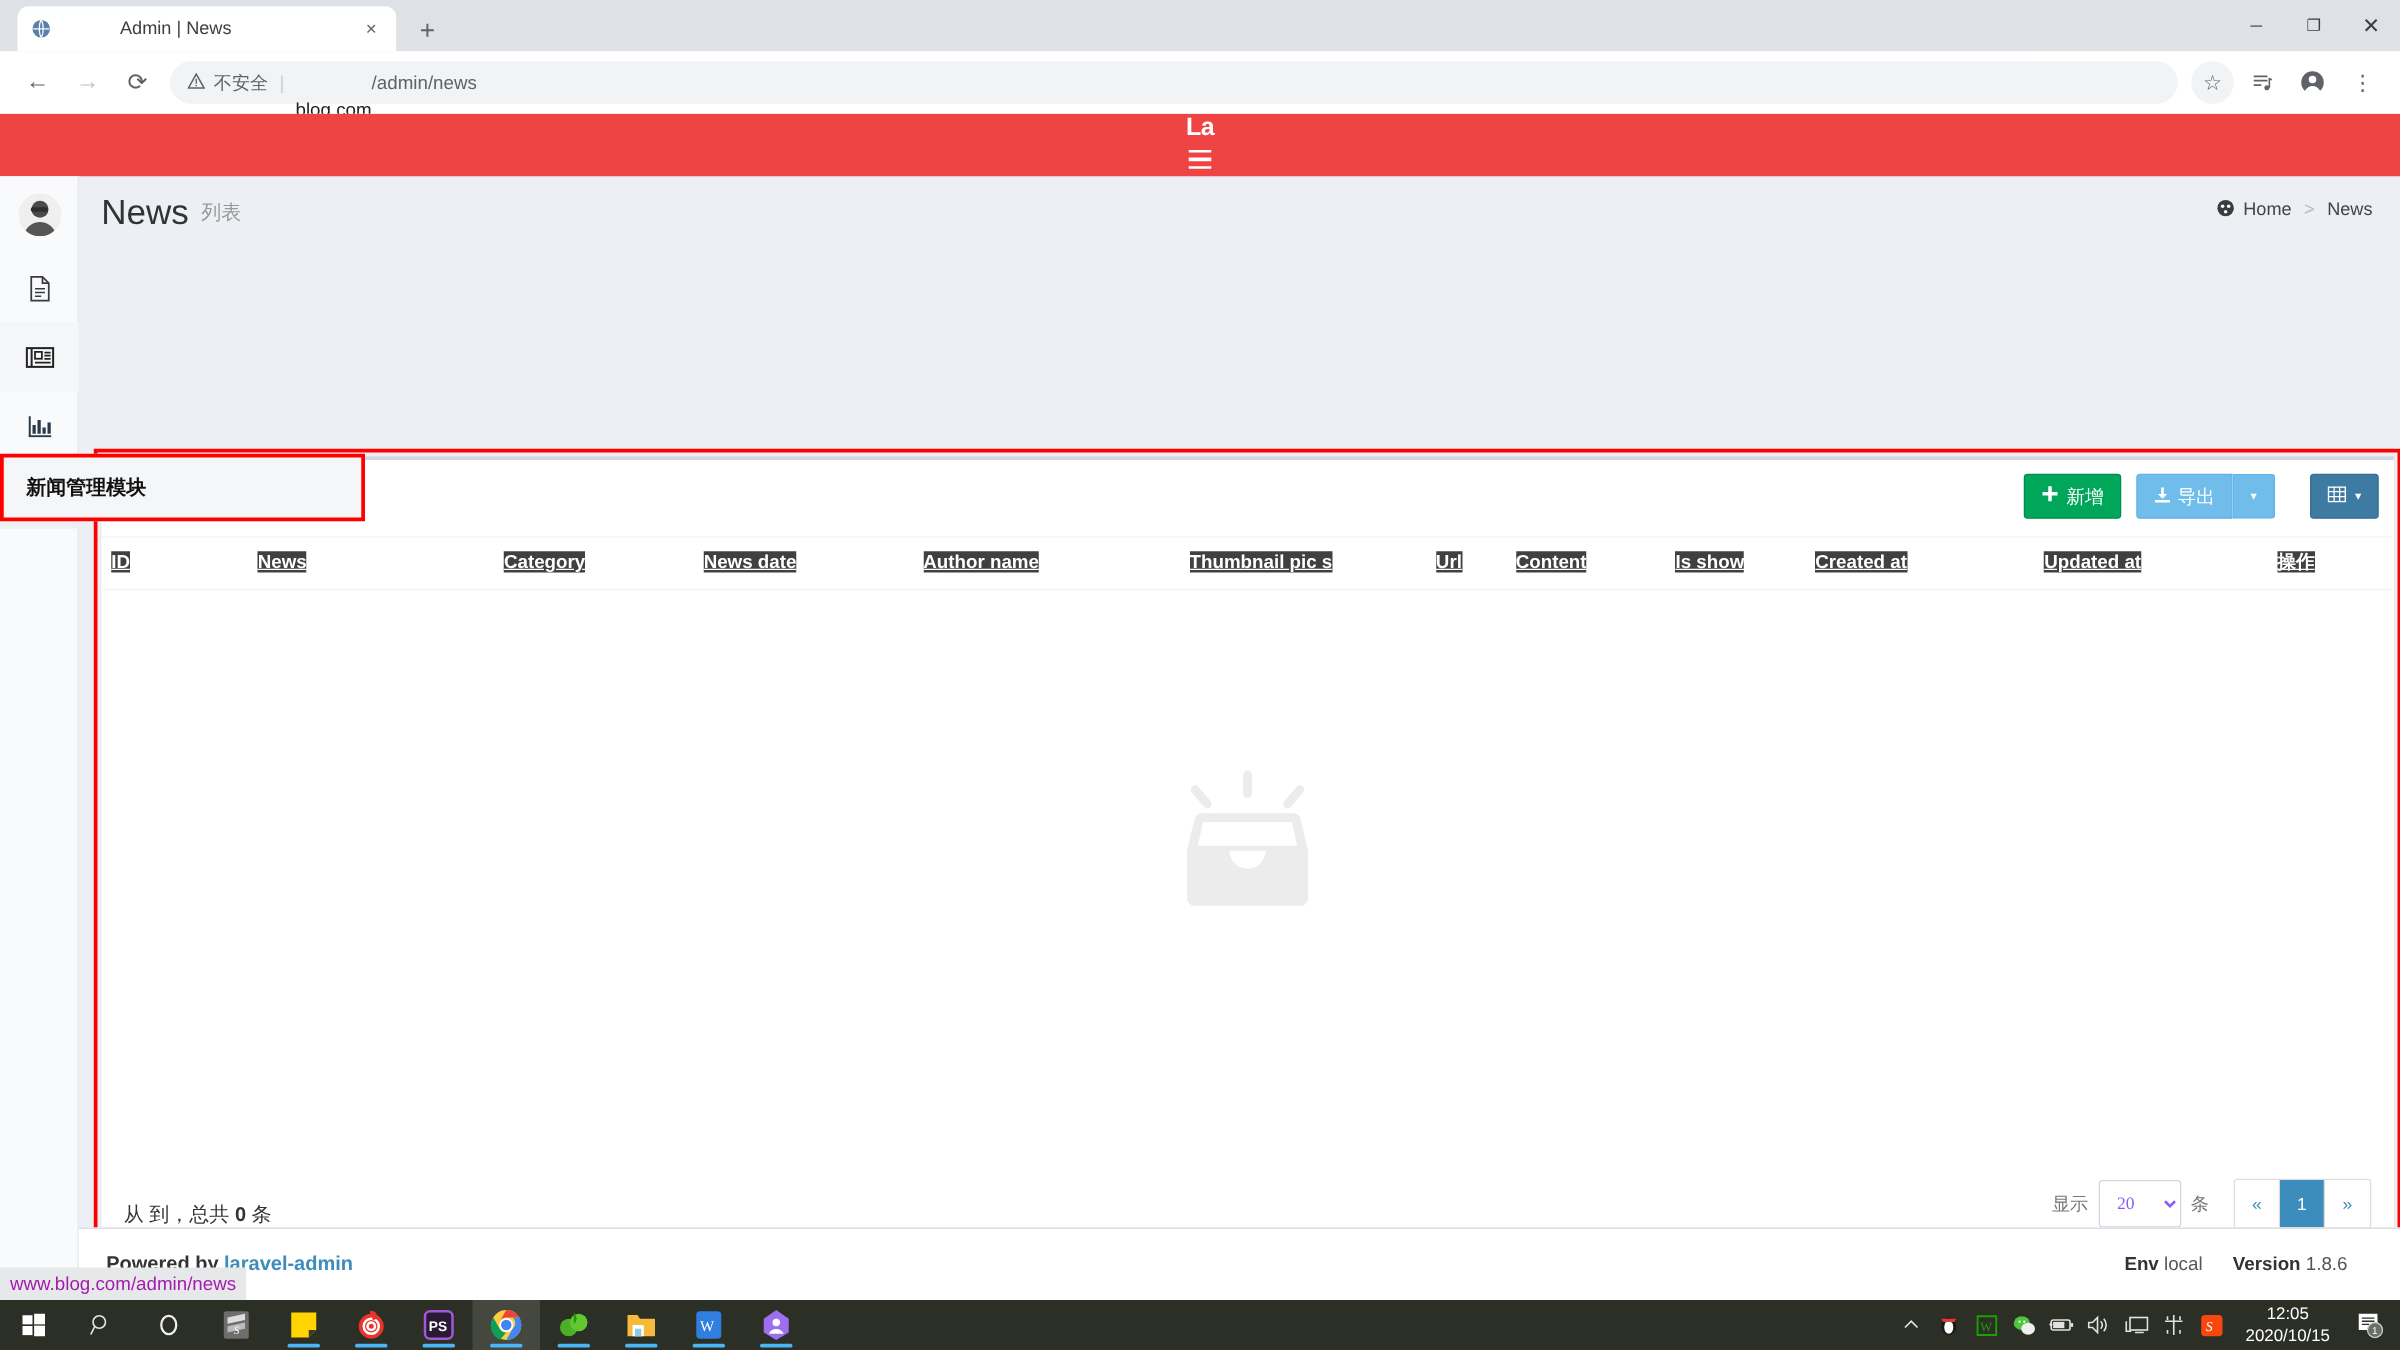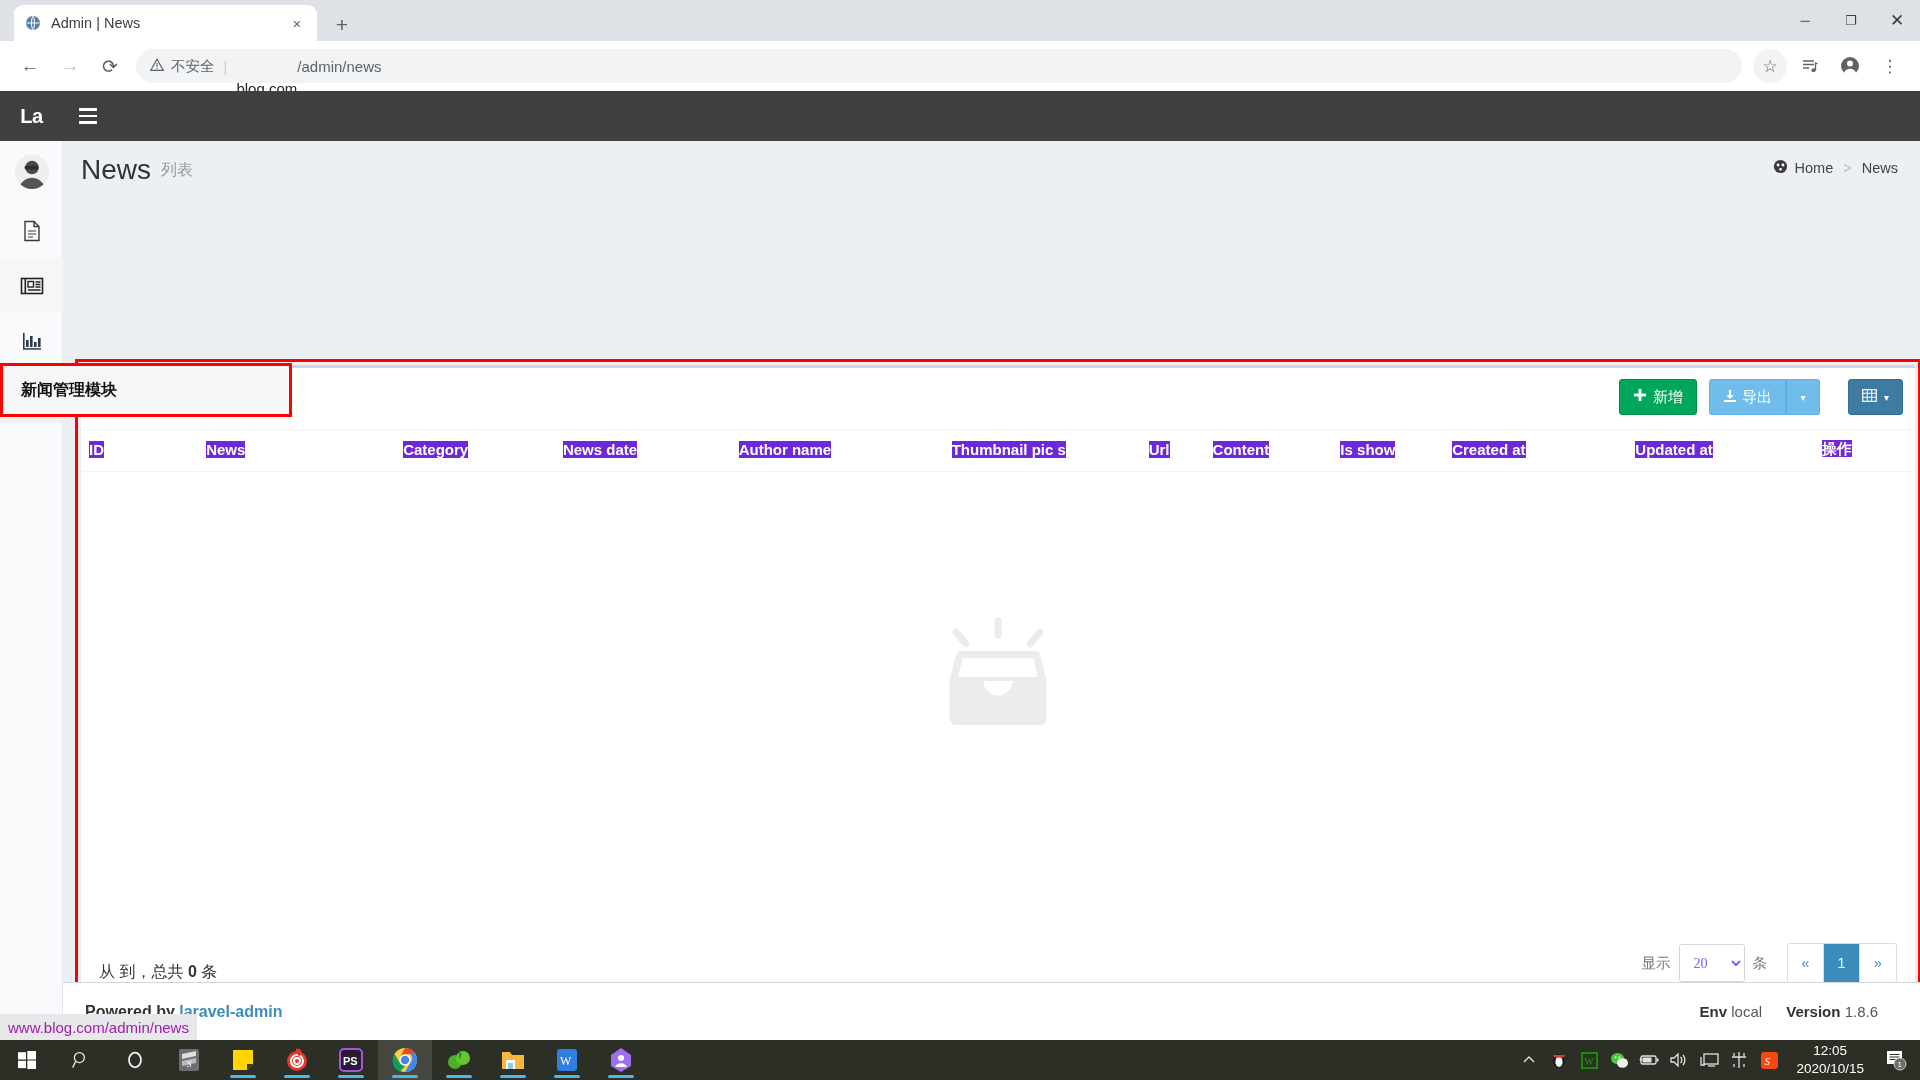--- a/index.html
+++ b/index.html
@@ -8,21 +8,21 @@
     font-family: "Liberation Sans", sans-serif;
     overflow: hidden;
     background: #ffffff;
   }
 
   
   .browser { position: absolute; left:0; top:0; width:1920px; height:1040px; background:#dee1e6; }
   .tabstrip { position:relative; height:41px; background:#dee1e6; }
   .tab {
     position:absolute; left:14px; top:5px; width:303px; height:36px;
-    background:#fff; border-radius:9px 9px 0 0; display:flex; align-items:center; padding:0 10px;
+    background:#fff; border-radius:9px 9px 0 0; display:flex; align-items:center; padding:0 10px;gap:45px;
   }
   .tab-favicon { width:17px; height:17px; margin-right:10px; flex:0 0 auto; display:flex; align-items:center; justify-content:center;}
   .tab-title { font-size:14.5px; color:#3c4043; flex:1 1 auto; white-space:nowrap; overflow:hidden; }
   .tab-close { width:20px; height:20px; display:flex; align-items:center; justify-content:center; color:#5f6368; font-size:15px; }
   .newtab { position:absolute; left:328px; top:11px; width:28px; height:28px; display:flex; align-items:center; justify-content:center; color:#5f6368; font-size:21px; font-weight:300; }
 
   .wincontrols { position:absolute; right:0; top:0; height:41px; display:flex; }
   .wincontrols > div { width:46px; height:41px; display:flex; align-items:center; justify-content:center; color:#3c4043; font-size:13px; }
   .wincontrols .wc-close { font-size:17px; }
 
@@ -39,21 +39,21 @@
   .url-host { color:#202124;margin-top:45px; }
   .url-path { color:#5f6368; }
   .omni-actions { display:flex; align-items:center; }
   .omni-actions > div { width:34px; height:34px; margin:0 3px; display:flex; align-items:center; justify-content:center; color:#5f6368; font-size:17px; }
   .star-wrap { background:#f1f3f4; border-radius:50%; }
 
   
   .viewport { position:absolute; left:0; top:91px; width:1920px; height:949px; background:#ecf0f5; overflow:hidden; }
 
   
-  .navbar { height:50px; background:#404040; display:flex; align-items:center; position:relative; }
+  .navbar { height:50px; background:#ef4444; display:flex; align-items:center; position:relative;flex-direction:column; }
   .logo { width:63px; text-align:center; color:#fff; font-size:20px; font-weight:bold; letter-spacing:-0.5px;}
   .hamburger { width:50px; height:50px; display:flex; flex-direction:column; align-items:center; justify-content:center; }
   .hamburger span { display:block; width:18px; height:2.4px; background:#fff; margin:2px 0; }
   .nav-right { position:absolute; right:14px; top:0; height:50px; display:flex; align-items:center; }
   .nav-icon { width:44px; height:50px; display:flex; align-items:center; justify-content:center; color:#fff; font-size:17px;}
   .nav-user { display:flex; align-items:center; height:50px; padding:0 6px 0 8px; }
   .nav-user .av { width:30px; height:30px; border-radius:50%; overflow:hidden; background:#e8e8e8; margin-right:10px; }
   .nav-user .nm { color:#fff; font-size:16px; }
 
   
@@ -92,21 +92,21 @@
   .btn-cols .ico { margin-right:7px; font-size:14px;}
   .btn-cols .car { font-size:10px; }
 
   
   .tbl { width:100%; border-collapse:collapse; table-layout:fixed; }
   .tbl thead th {
     text-align:left; font-size:15px; font-weight:bold; color:#333;
     padding:10px 8px 12px 8px; border-bottom:1px solid #f4f4f4; border-top:1px solid #f4f4f4;
     white-space:nowrap;
   }
-  .tbl thead th span.hl { background:#6d28d9; color:#fff; }
+  .tbl thead th span.hl { background:#404040; color:#fff;text-decoration:underline; }
   .empty-area { height:410px; position:relative; }
   .empty-ico { position:absolute; left:50%; top:50%; transform:translate(-50%,-50%); }
 
   .box-footer { position:absolute; left:0; bottom:0; width:100%; height:73px; padding:0 18px; display:flex; align-items:flex-end; }
   .foot-left { font-size:16px; color:#333; }
   .foot-left b { font-weight:bold; }
   .foot-right { margin-left:auto; display:flex; align-items:center; }
   .foot-right .lbl { font-size:14.5px; color:#777; margin:0 8px; }
   .sel {
     height:38px; width:66px; border:1px solid #d2d6de; border-radius:3px; background:#fff;

